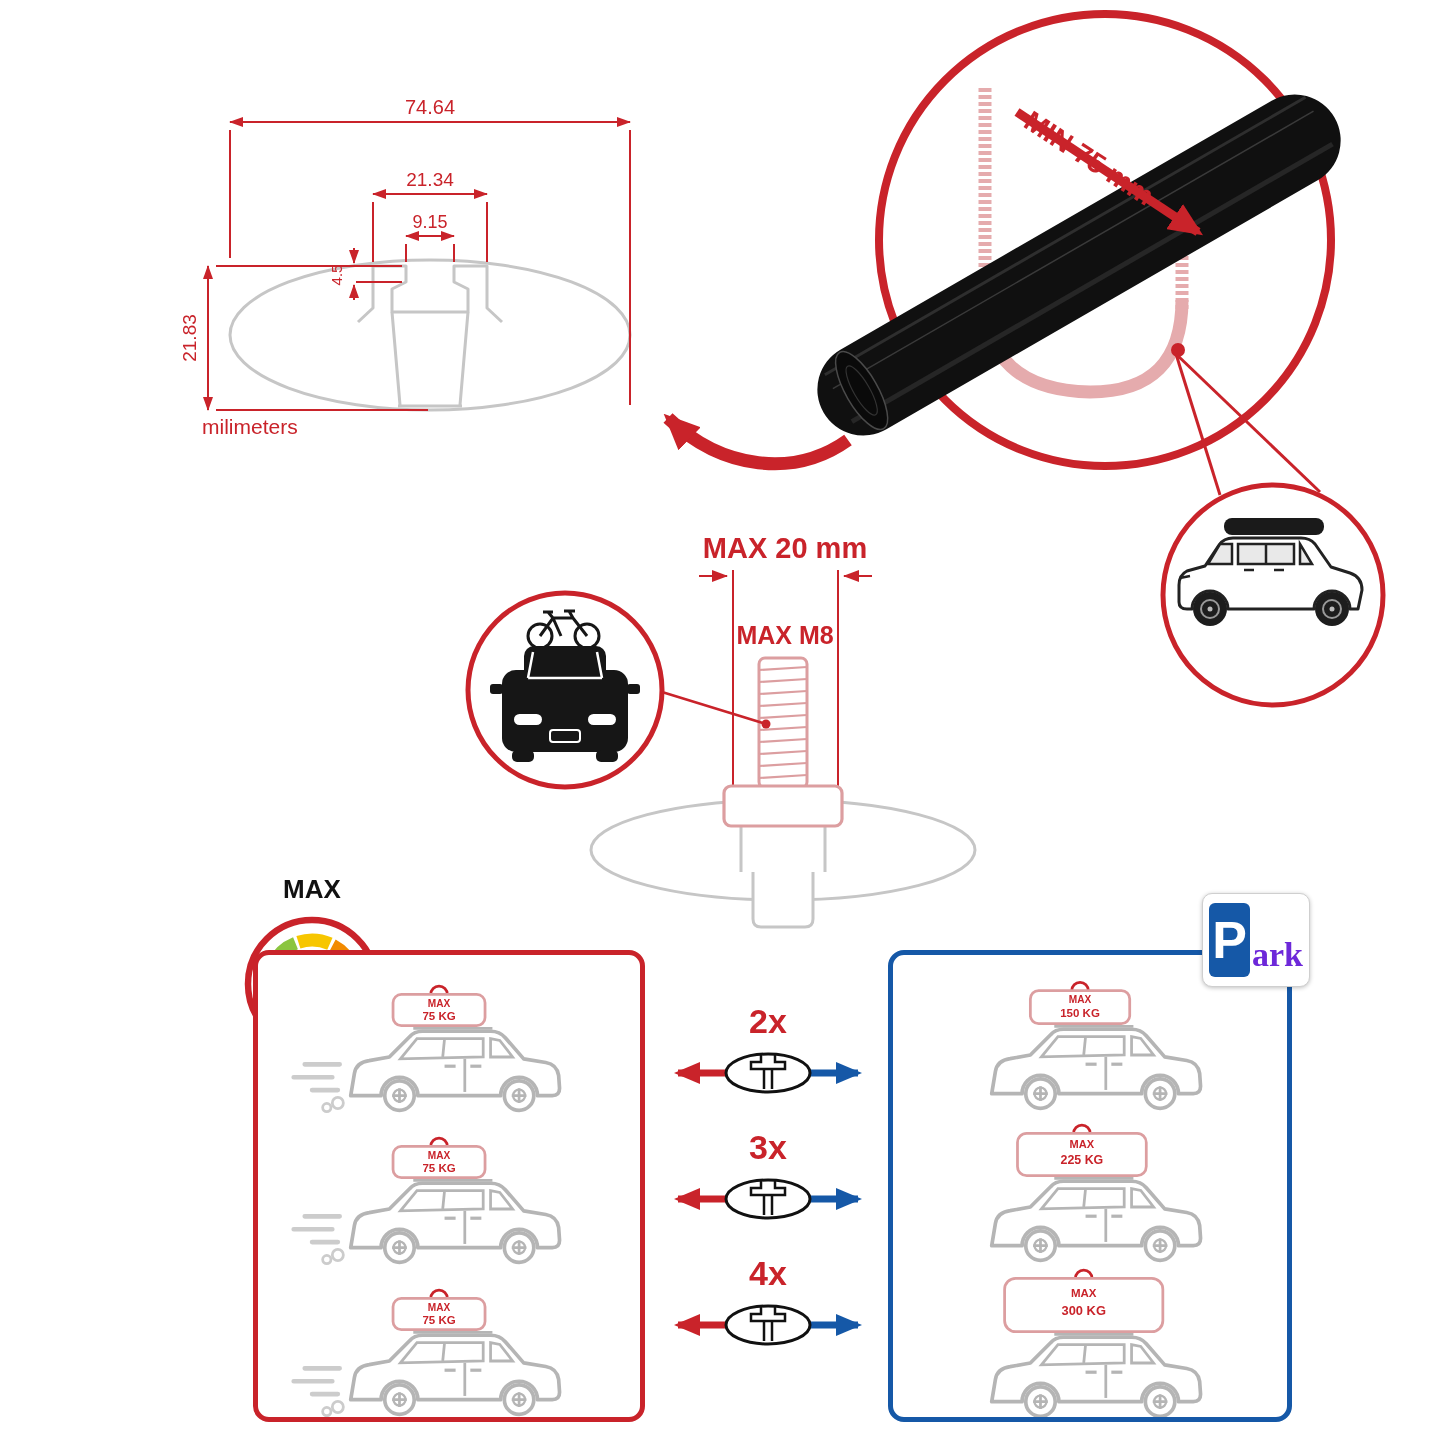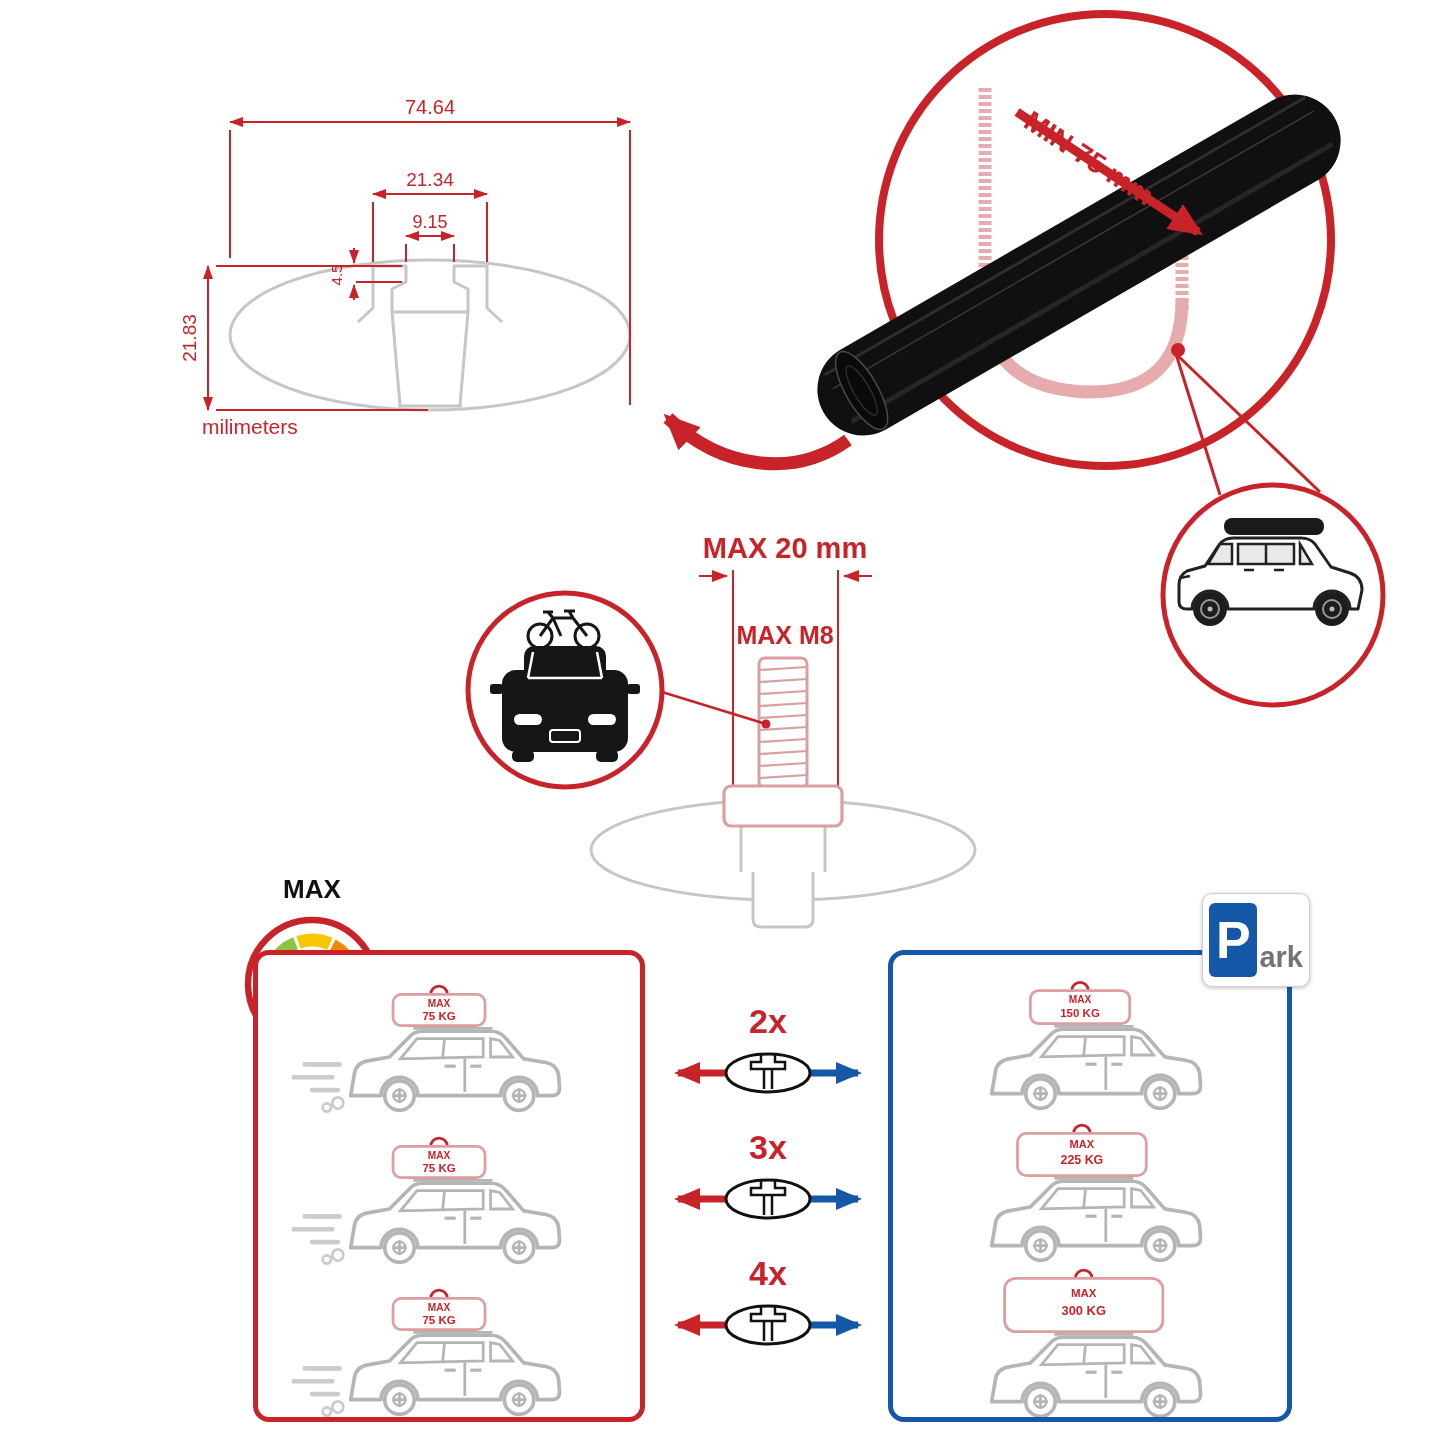--- a/index.html
+++ b/index.html
@@ -17,22 +17,22 @@
     background:#fff;border:1px solid #cfcfcf;border-radius:10px;
     box-shadow:0 1px 4px rgba(0,0,0,.25);
     display:flex;align-items:center;padding:6px;box-sizing:border-box;z-index:5;
   }
   .park-p{
     width:50px;height:74px;background:#1558a7;border-radius:6px;color:#fff;
     display:flex;align-items:center;justify-content:center;
     font-size:52px;font-weight:bold;line-height:1;
   }
   .park-ark{
-    color:#737373;font-size:29px;font-weight:bold;align-self:flex-end;
-    margin:0 0 8px 2px;line-height:1;
+    color:#6d28d9;font-size:34px;font-weight:bold;align-self:flex-end;
+    margin:0 0 8px 2px;line-height:1;font-family:Liberation Serif, serif;
   }
 </style>
 </head>
 <body>
 
 <div id="canvas">
 
   <svg width="0" height="0" style="position:absolute" aria-hidden="true">
     <defs>
       <g id="car-g">

